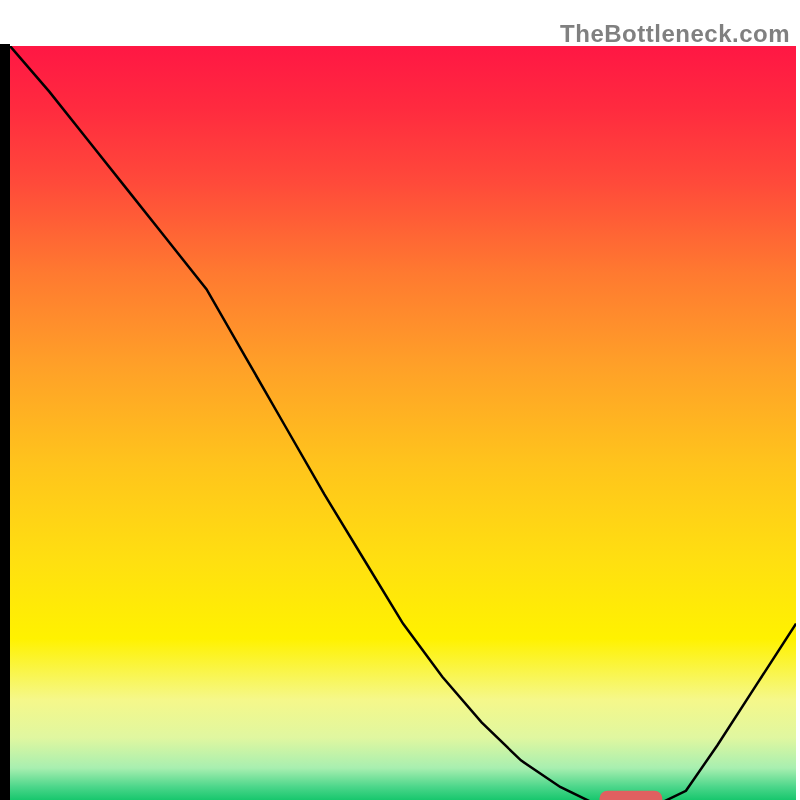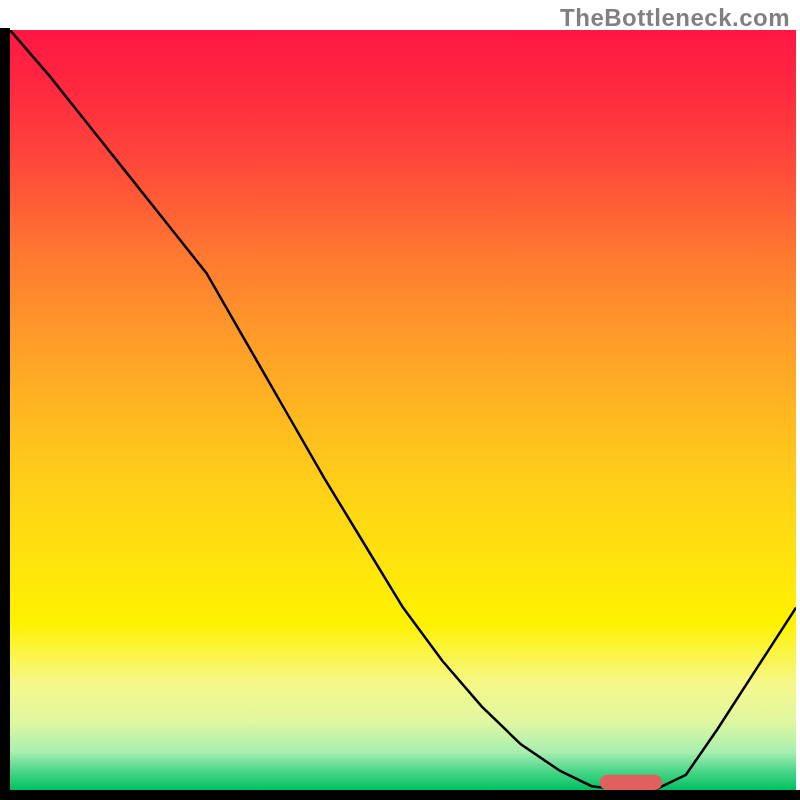--- a/index.html
+++ b/index.html
@@ -8,20 +8,21 @@
     width: 800px;
     height: 800px;
     overflow: hidden;
     background: #ffffff;
     font-family: Arial, Helvetica, sans-serif;
   }
   .chart-container {
     position: relative;
     width: 800px;
     height: 684px;
+    margin-top: 16px;
   }
   .watermark {
     position: absolute;
     top: 4px;
     right: 10px;
     font-size: 24px;
     font-weight: bold;
     color: #808080;
     letter-spacing: 0.5px;
     z-index: 10;

